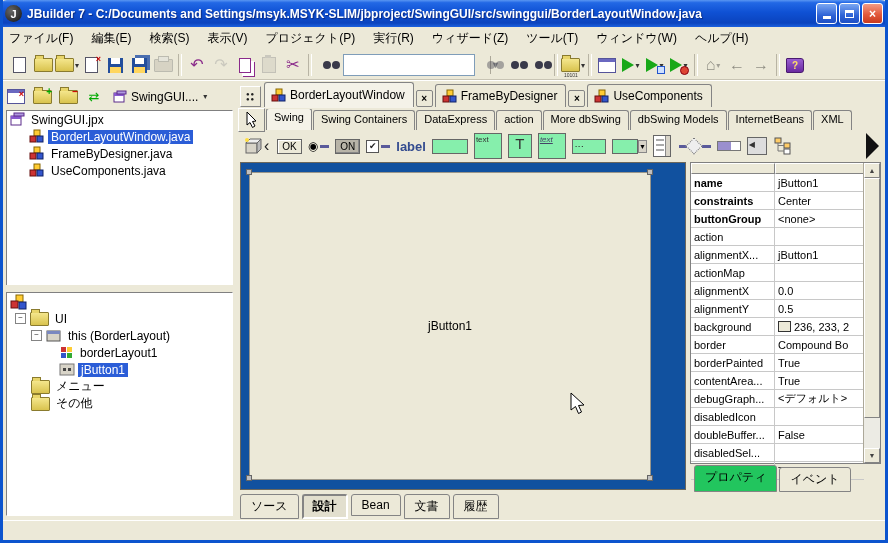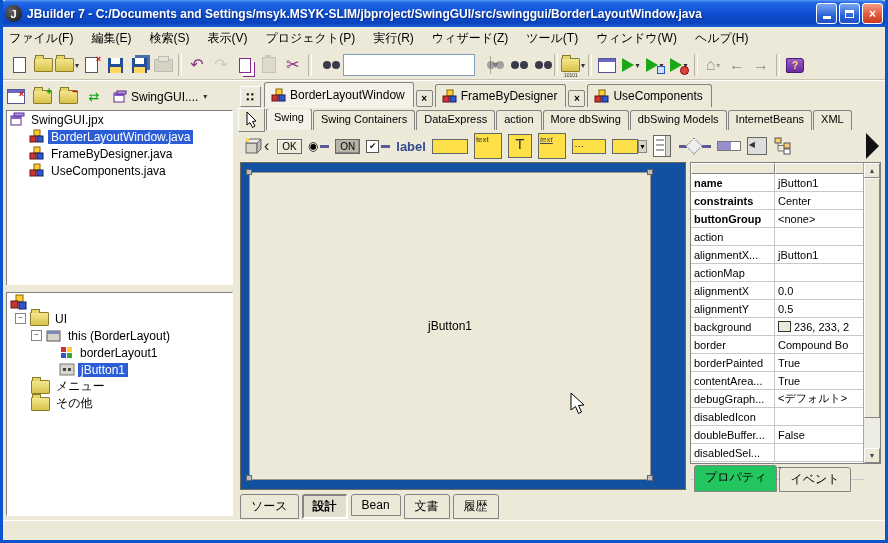--- a/index.html
+++ b/index.html
@@ -77,21 +77,21 @@
   .ptab{background:#ECE9D8;border:1px solid #848484;border-bottom:none;border-radius:3px 3px 0 0;
     padding:2px 7px;margin-right:1px;font-size:11px;height:15px;white-space:nowrap}
   .ptab.active{background:#F4F2E8;height:17px}
   
   .palette{position:absolute;left:264px;top:131px;width:596px;height:30px;display:flex;align-items:center;gap:6px;overflow:hidden}
   .pi{display:flex;align-items:center;justify-content:center;height:24px;flex:0 0 auto}
   .btn-face{background:#ECE9D8;border:1px solid #666;box-shadow:1px 1px 0 #fff inset;padding:1px 4px;font-size:10px}
   .btn-face.on{background:#b8b4a8;box-shadow:-1px -1px 0 #888 inset}
   .dash{width:9px;height:3px;background:#5a5a9a;margin-left:2px}
   .cb{width:11px;height:11px;background:#fff;border:1px solid #555;font-size:9px;line-height:10px;text-align:center;color:#222}
-  .wbox{background:#fde047;border:1px solid #666;font-size:8px;color:#333;overflow:hidden}
+  .wbox{background:#86efac;border:1px solid #666;font-size:8px;color:#333;overflow:hidden}
   .lbl-txt{color:#334b8f;font-weight:bold;font-size:13px}
   .plist{width:16px;height:20px;background:#fff;border:1px solid #666;position:relative}
   .plist:before{content:"";position:absolute;left:2px;top:3px;width:8px;height:2px;background:#aaa;box-shadow:0 5px 0 #aaa,0 10px 0 #aaa}
   .plist:after{content:"";position:absolute;right:0;top:0;bottom:0;width:4px;background:#d8d4c8;border-left:1px solid #888}
   .diamond{width:10px;height:10px;border:1px dotted #777;transform:rotate(45deg);background:#eee}
   .pbar{width:22px;height:8px;border:1px solid #777;background:#fff;position:relative}
   .pbar:before{content:"";position:absolute;left:0;top:0;bottom:0;width:60%;background:#9a8fce}
   .spane{width:18px;height:16px;border:1px solid #666;background:#ddd;position:relative}
   .spane:before{content:"◀";position:absolute;left:1px;top:2px;font-size:8px;color:#333}
   .bigarrow{position:absolute;left:866px;top:133px;width:0;height:0;border-left:13px solid #111;border-top:13px solid transparent;border-bottom:13px solid transparent}

